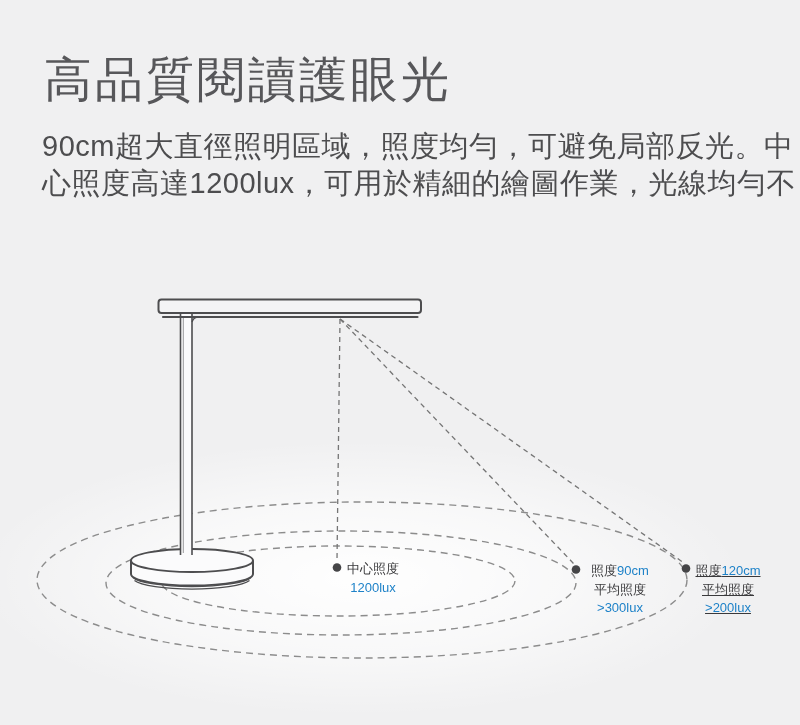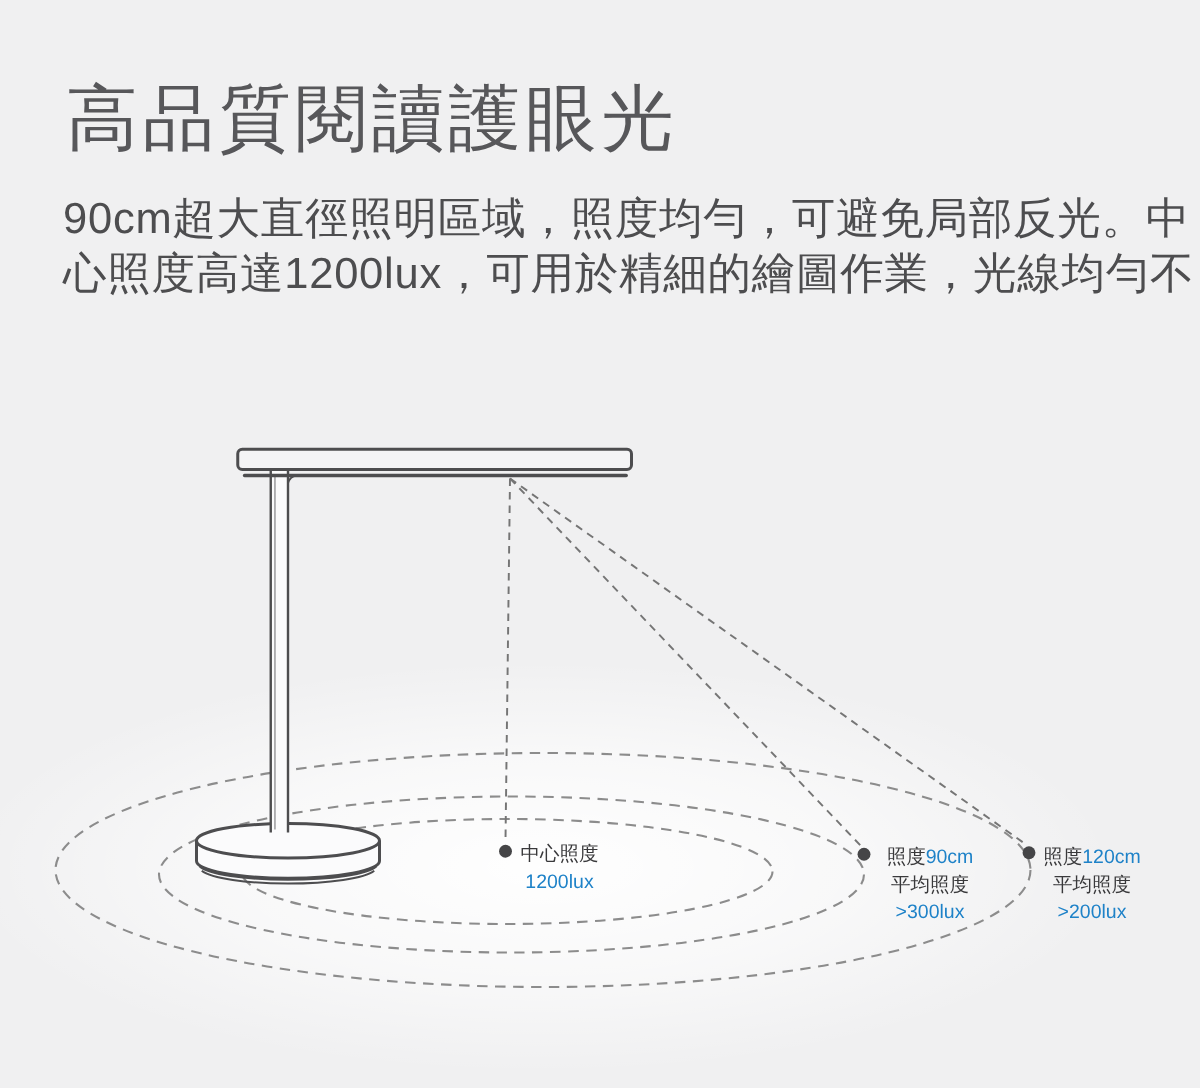--- a/index.html
+++ b/index.html
@@ -25,21 +25,21 @@
   svg.diagram{position:absolute;left:0;top:0;}
   .label{
     position:absolute;
     font-size:13px;line-height:18.5px;
     color:#39393b;text-align:center;
   }
   .label .blue{color:#1e82c8;}
   .label div{white-space:nowrap;}
   .label-center{left:345px;top:560px;width:56px;line-height:18.5px;}
   .label-90{left:577px;top:562px;width:86px;}
-  .label-120{left:686px;top:562px;width:84px;}
+  .label-120{left:686px;top:562px;width:84px;text-decoration:underline;}
 </style>
 </head>
 <body>
 
 <div class="stage">
 
   <div class="title">高品質閱讀護眼光</div>
 
   <div class="desc">
     <div class="line">90cm超大直徑照明區域，照度均勻，可避免局部反光。中</div>

